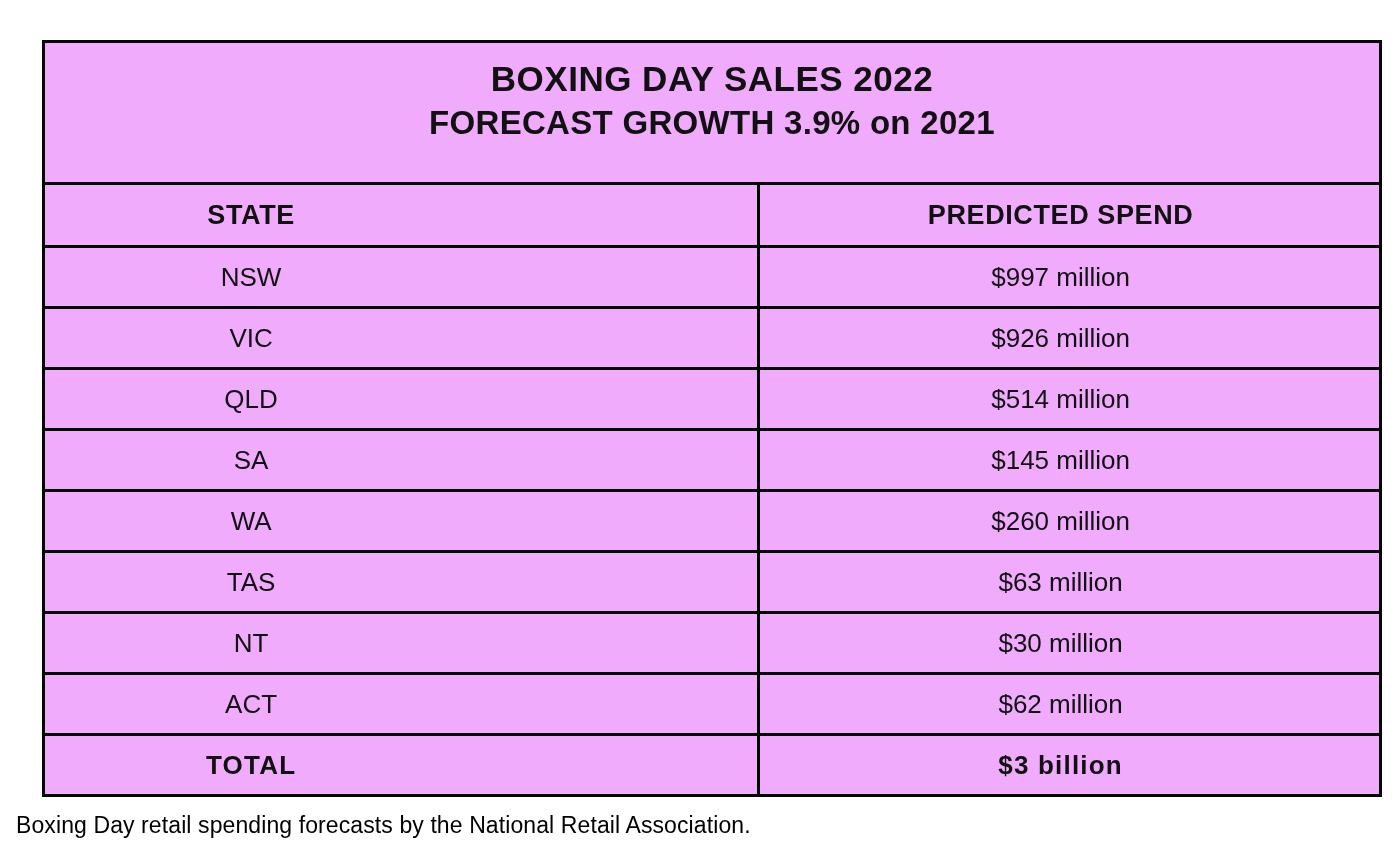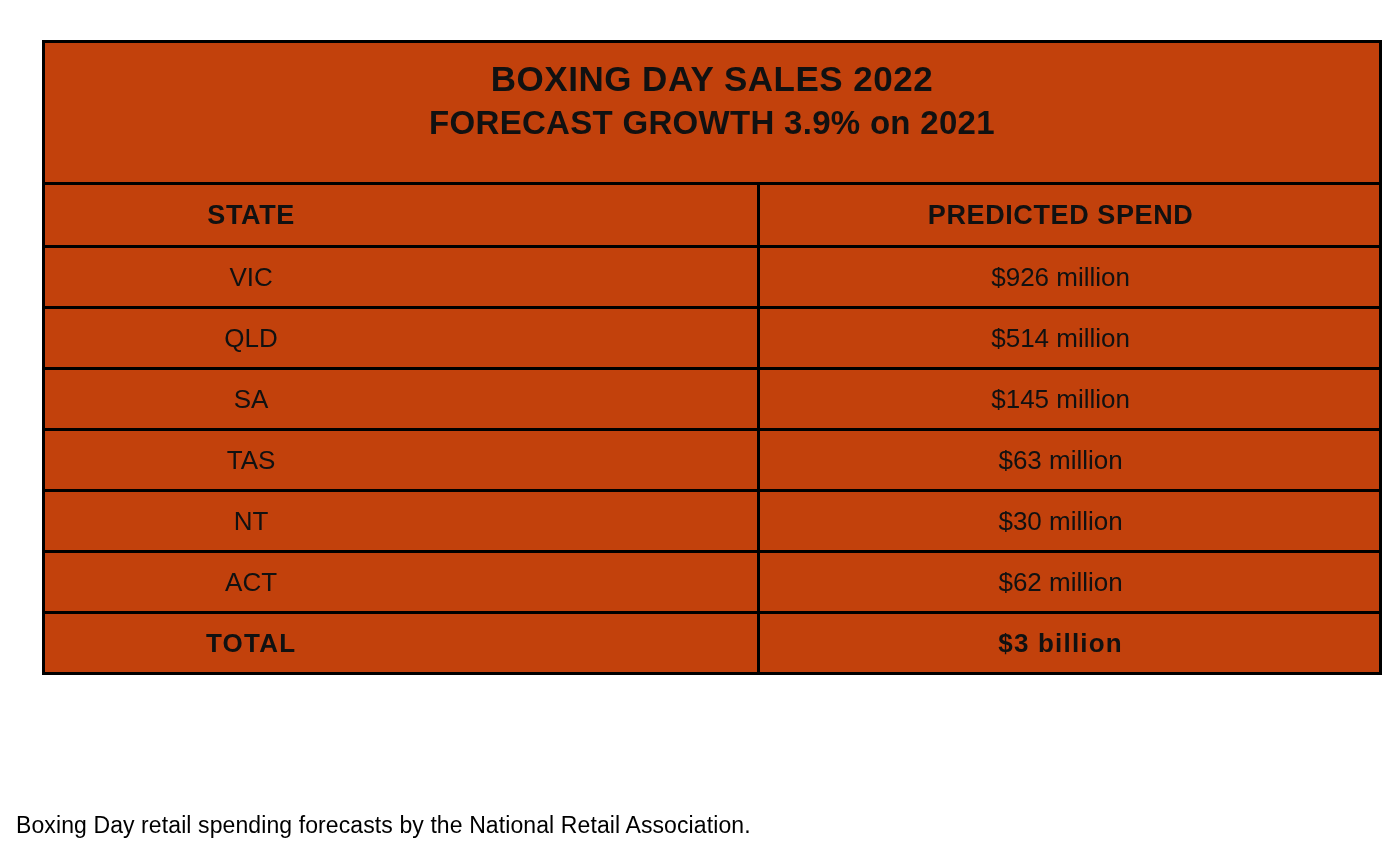--- a/index.html
+++ b/index.html
@@ -24,21 +24,21 @@
     height: 855px;
   }
 
   .table-wrap {
     position: absolute;
     left: 42px;
     top: 40px;
     width: 1340px;
     border: 3px solid #000000;
     box-sizing: border-box;
-    background: #c2410c;
+    background: #f0abfc;
   }
 
   .title-block {
     padding: 16px 10px 18px 10px;
     text-align: center;
     border-bottom: 3px solid #000000;
   }
   .title-main {
     font-size: 35px;
     font-weight: bold;
@@ -137,40 +137,56 @@
             <span class="state-cell">STATE</span>
           </th>
           <th>
             <span class="spend-cell">PREDICTED SPEND</span>
           </th>
         </tr>
       </thead>
       <tbody>
         <tr>
           <td>
+              <span class="state-cell">NSW</span>
+            </td>
+          <td>
+              <span class="spend-cell">$997 million</span>
+            </td>
+        </tr>
+        <tr>
+          <td>
               <span class="state-cell">VIC</span>
             </td>
           <td>
               <span class="spend-cell">$926 million</span>
             </td>
         </tr>
         <tr>
           <td>
               <span class="state-cell">QLD</span>
             </td>
           <td>
               <span class="spend-cell">$514 million</span>
             </td>
         </tr>
         <tr>
           <td>
               <span class="state-cell">SA</span>
             </td>
           <td>
               <span class="spend-cell">$145 million</span>
+            </td>
+        </tr>
+        <tr>
+          <td>
+              <span class="state-cell">WA</span>
+            </td>
+          <td>
+              <span class="spend-cell">$260 million</span>
             </td>
         </tr>
         <tr>
           <td>
               <span class="state-cell">TAS</span>
             </td>
           <td>
               <span class="spend-cell">$63 million</span>
             </td>
         </tr>

